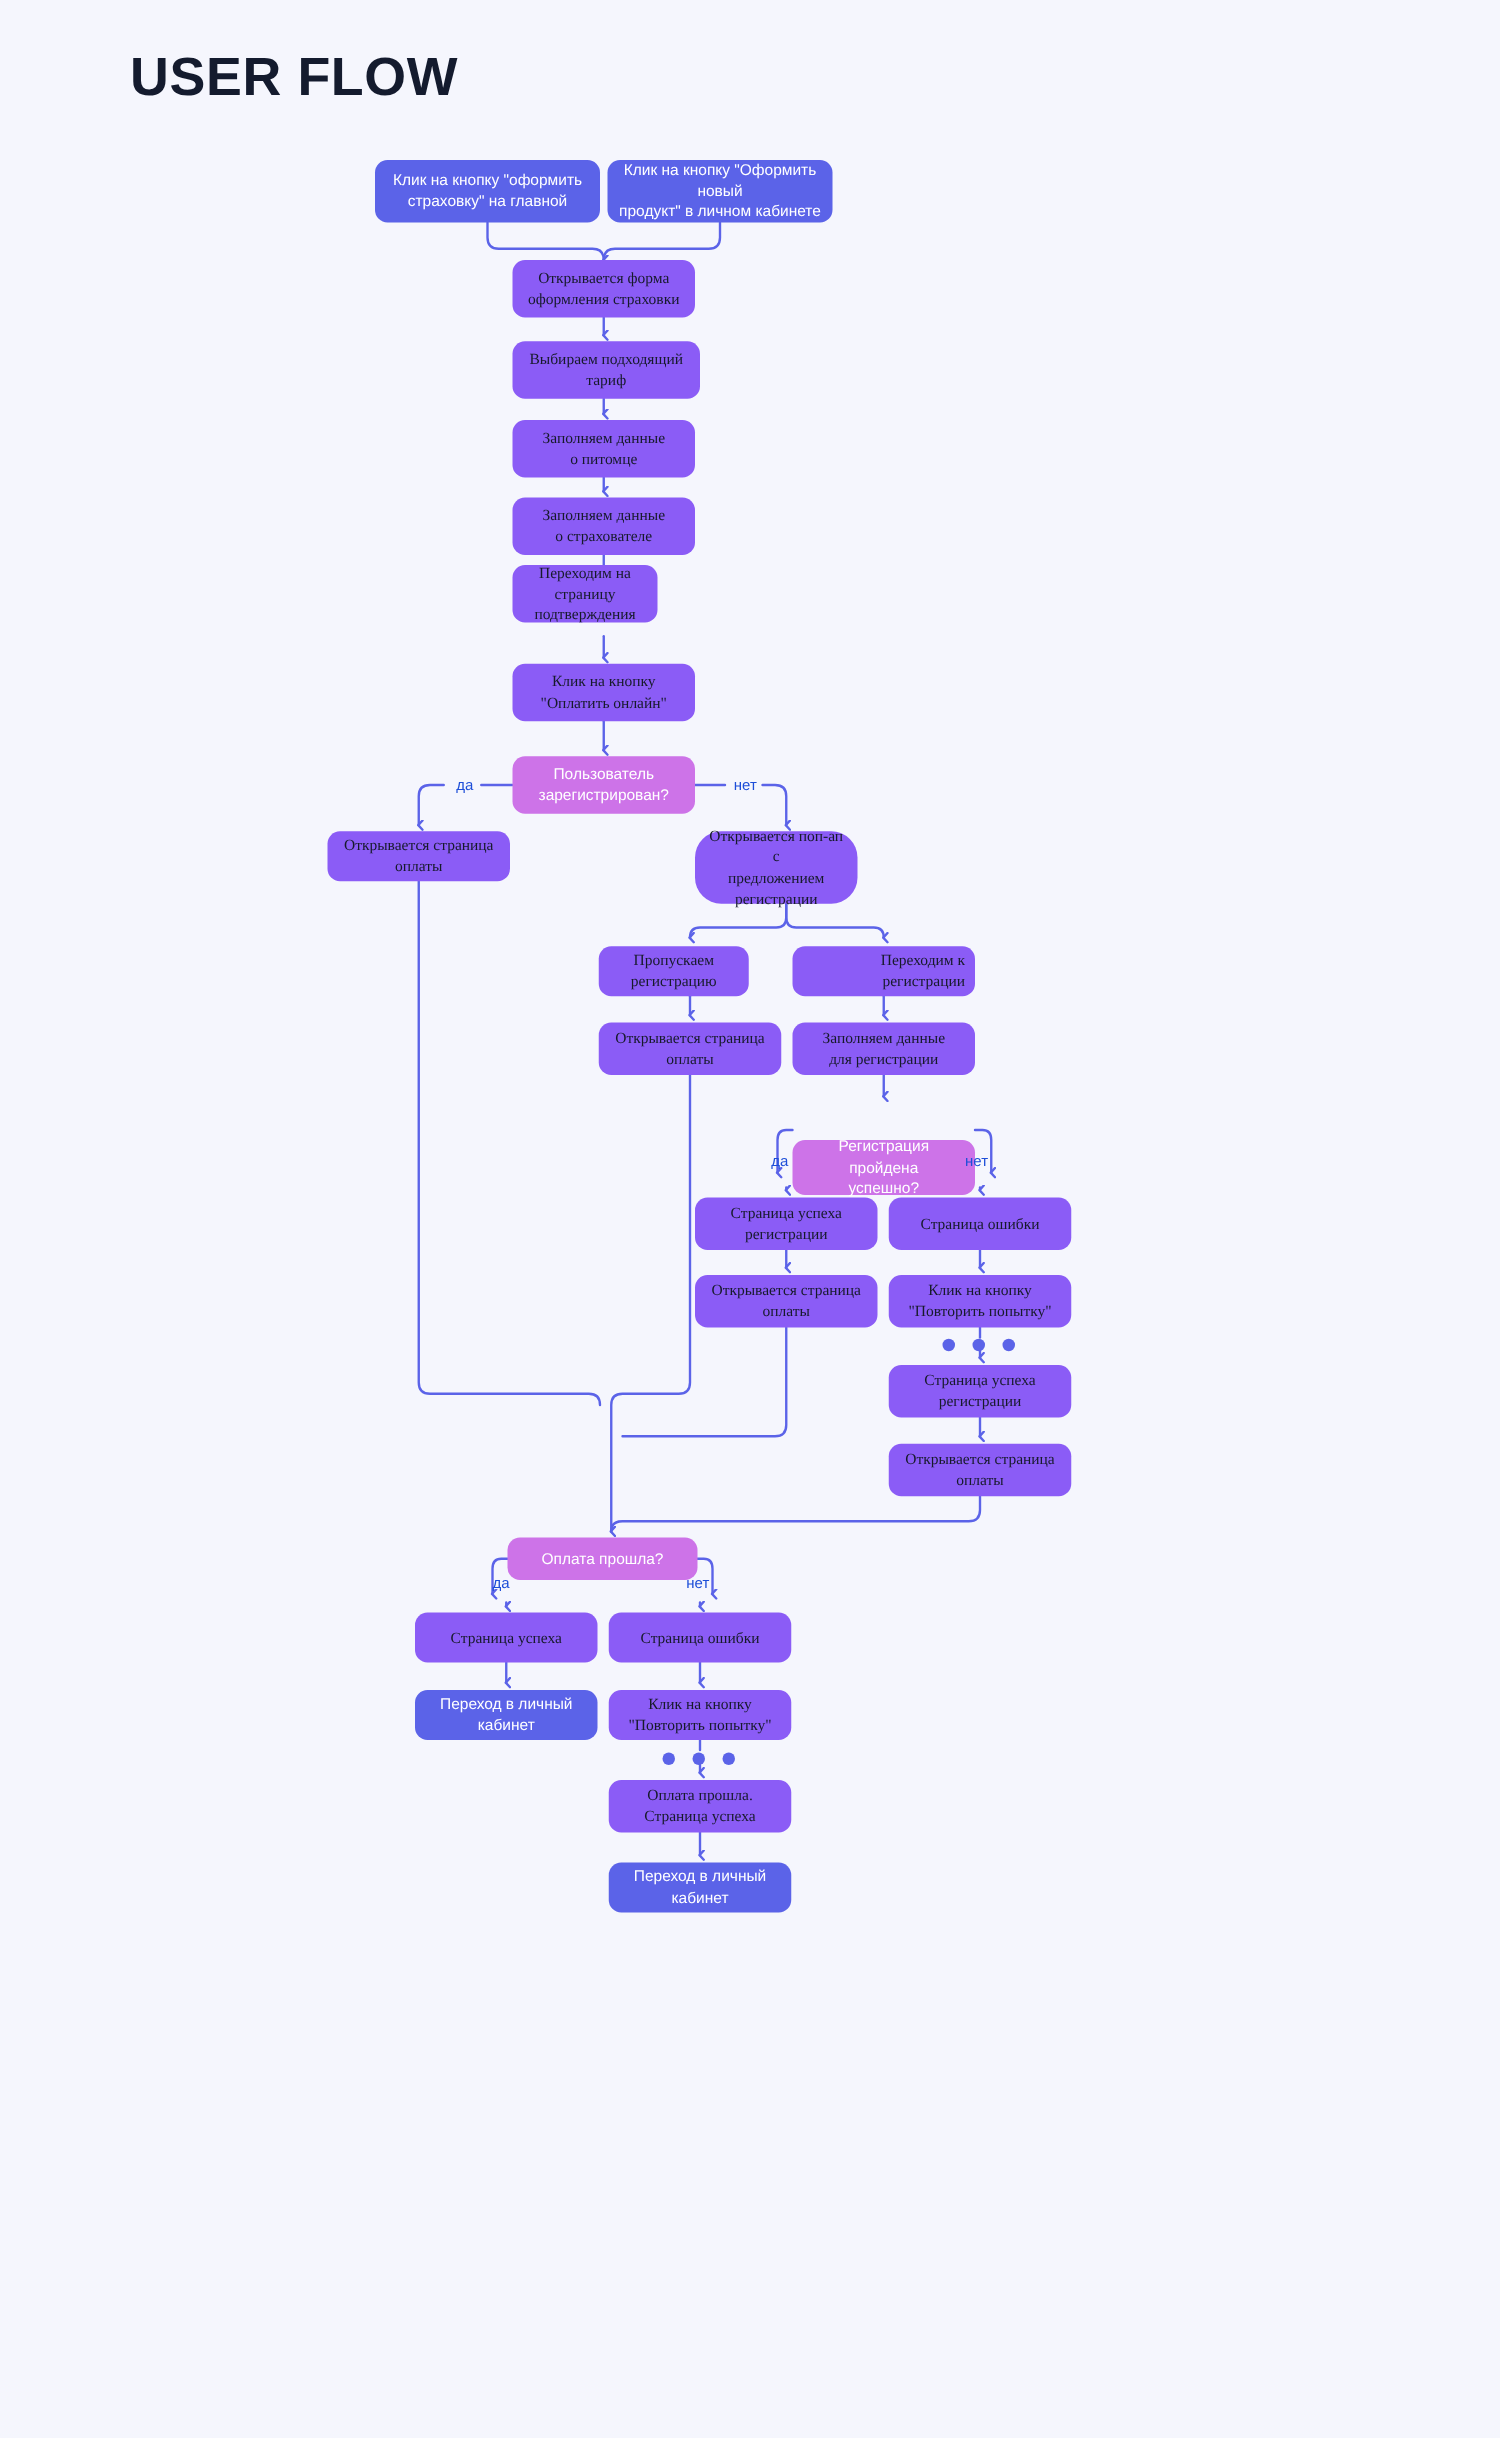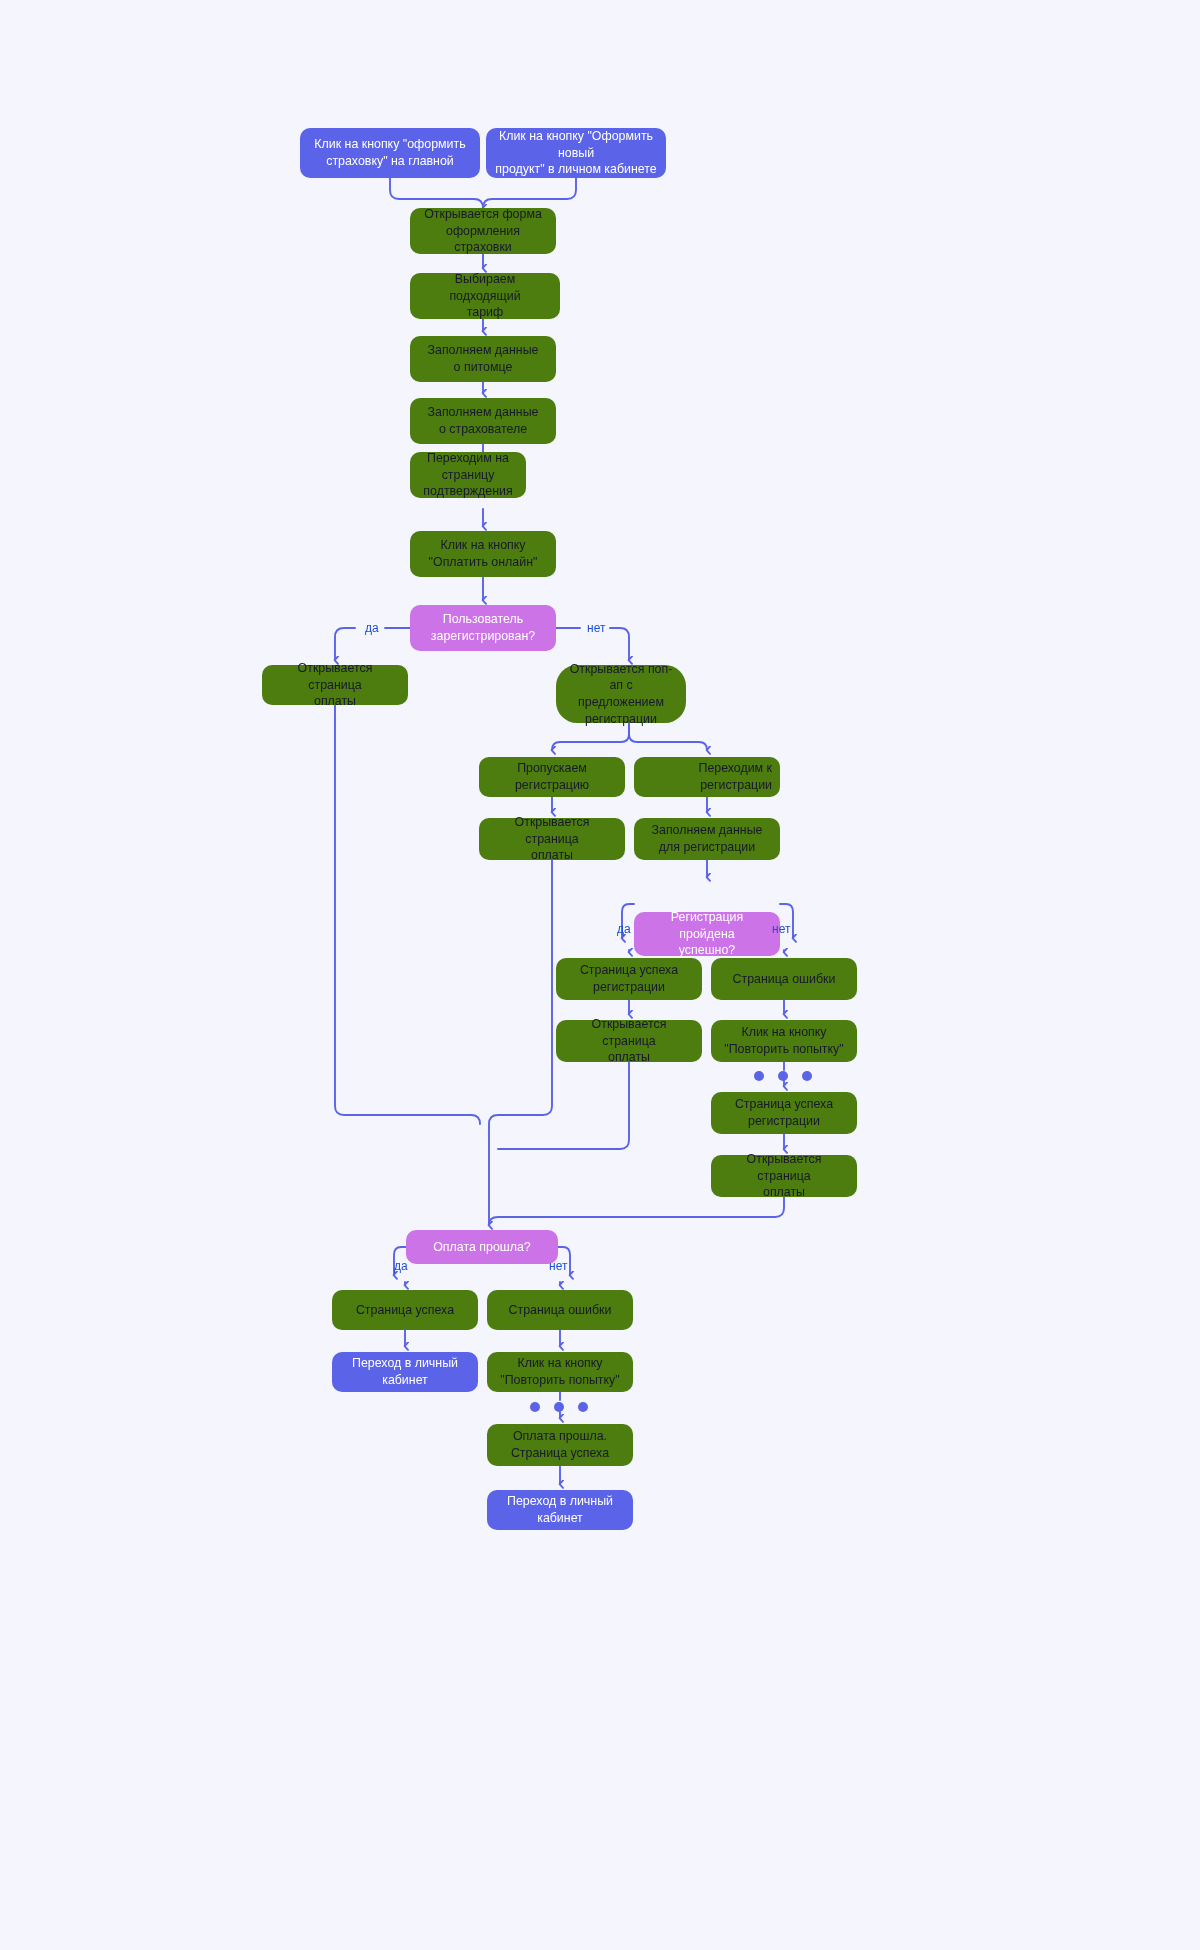--- a/index.html
+++ b/index.html
@@ -21,36 +21,37 @@
     position:absolute;
     box-sizing:border-box;
     border-radius:10px;
     display:flex;align-items:center;justify-content:center;
     text-align:center;
     line-height:1.35;
     font-size:12.4px;
     padding:4px 8px;
     white-space:pre-line;
   }
-  .node.process{background:#4d7c0f;color:#171a2b;}
+  .node.process{background:#8b5cf6;color:#171a2b;font-family:Liberation Serif, serif;}
   .node.action{background:#5b63e8;color:#ffffff;}
   .node.decision{background:#cd73e8;color:#ffffff;}
   .edge-label{
     position:absolute;
     font-size:12px;
     color:#1d4ed8;
     font-weight:500;
   }
   .dots{position:absolute;display:flex;gap:14px;align-items:center;}
   .dots i{width:10px;height:10px;border-radius:50%;background:#5b63e8;display:block;}
 </style>
 </head>
 <body>
 
 <div id="canvas">
+  <div class="title">USER FLOW</div>
 
   <svg id="svg-layer" viewBox="0 0 1200 1950" xmlns="http://www.w3.org/2000/svg">
     <defs>
       <marker id="arrow" markerWidth="9" markerHeight="9" refX="4.2" refY="4" orient="auto" markerUnits="userSpaceOnUse">
         <path d="M0.6,1 L4.3,4.4 L8,1" fill="none" stroke="#5b63e8" stroke-width="1.9" stroke-linecap="round" stroke-linejoin="round"></path>
       </marker>
     </defs>
     <g fill="none" stroke="#5b63e8" stroke-width="1.9" stroke-linecap="round">
 
       <path d="M390,178 L390,190 Q390,199 399,199 L474,199 Q483,199 483,208" marker-end="url(#arrow)"></path>
@@ -130,21 +131,21 @@
 подтверждения</div>
       <div class="node process" style="left: 410px; top: 531px; width: 146px; height: 46px;">Клик на кнопку
 "Оплатить онлайн"</div>
       <div class="node decision" style="left: 410px; top: 605px; width: 146px; height: 46px;">Пользователь
 зарегистрирован?</div>
       <div class="node process" style="left: 262px; top: 665px; width: 146px; height: 40px;">Открывается страница
 оплаты</div>
       <div class="node process" style="left: 556px; top: 665px; width: 130px; height: 58px; border-radius: 21px;">Открывается поп-ап с
 предложением
 регистрации</div>
-      <div class="node process" style="left: 479px; top: 757px; width: 146px; height: 40px;">Пропускаем регистрацию</div>
+      <div class="node process" style="left: 479px; top: 757px; width: 120px; height: 40px;">Пропускаем регистрацию</div>
       <div class="node process" style="left: 634px; top: 757px; width: 146px; height: 40px; text-align: right;">Переходим к регистрации</div>
       <div class="node process" style="left: 479px; top: 818px; width: 146px; height: 42px;">Открывается страница
 оплаты</div>
       <div class="node process" style="left: 634px; top: 818px; width: 146px; height: 42px;">Заполняем данные
 для регистрации</div>
       <div class="node decision" style="left: 634px; top: 912px; width: 146px; height: 44px;">Регистрация пройдена
 успешно?</div>
       <div class="node process" style="left: 556px; top: 958px; width: 146px; height: 42px;">Страница успеха
 регистрации</div>
       <div class="node process" style="left: 711px; top: 958px; width: 146px; height: 42px;">Страница ошибки</div>

